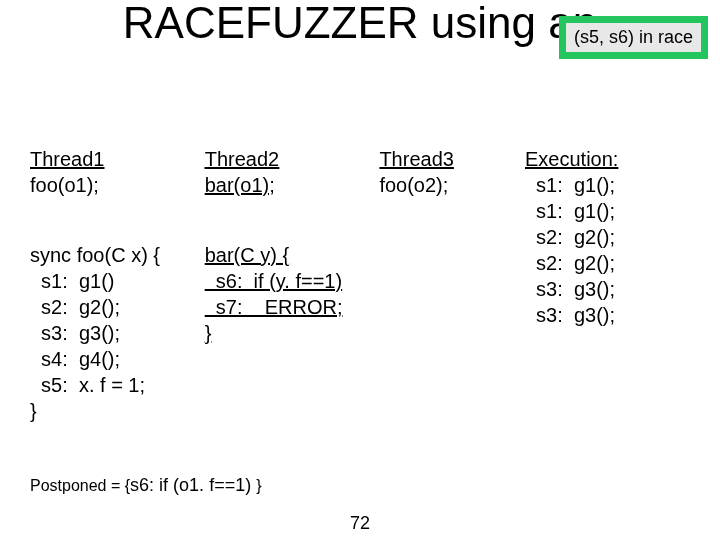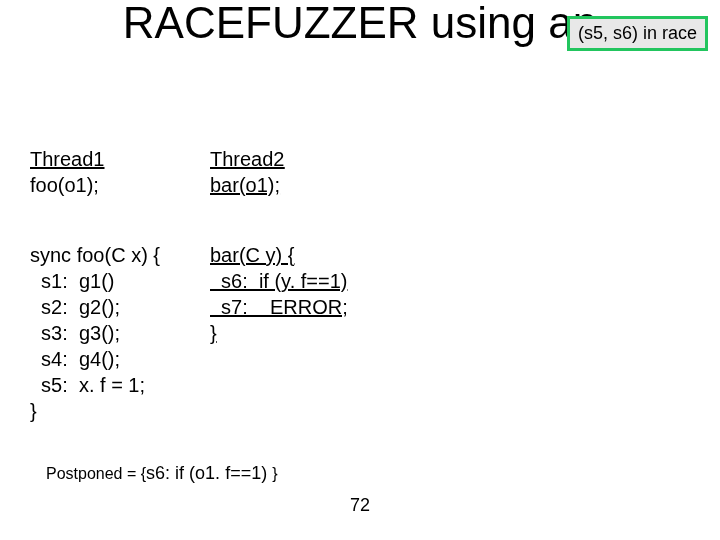--- a/index.html
+++ b/index.html
@@ -25,21 +25,21 @@
     text-align: center;
     font-family: "Comic Sans MS", "Comic Sans", cursive, sans-serif;
     font-size: 44px;
     line-height: 1.05;
     font-weight: 400;
   }
   .badge {
     position: absolute;
     top: 16px;
     right: 12px;
-    border: 3px solid #22c55e;
+    border: 7px solid #22c55e;
     background: #e8e8e8;
     padding: 4px 8px;
     font-family: "Comic Sans MS", "Comic Sans", cursive, sans-serif;
     font-size: 18px;
   }
   .cols {
     position: absolute;
     top: 120px;
     left: 30px;
     width: 660px;
@@ -54,31 +54,30 @@
   }
   .col-thread1 { width: 180px; }
   .col-thread2 { width: 180px; text-decoration: underline; }
   .col-thread3 { width: 150px; }
   .col-exec    { width: 170px; }
   .u { text-decoration: underline; }
   .gap { height: 18px; }
   .postponed {
     position: absolute;
     left: 30px;
-    bottom: 56px;
+    bottom: 44px;
     font-family: "Comic Sans MS", "Comic Sans", cursive, sans-serif;
     font-size: 18px;
-    margin-left: 16px;
   }
   .postponed .small { font-size: 16px; }
   .pagenum {
     position: absolute;
     left: 0;
     width: 720px;
-    bottom: 24px;
+    bottom: 6px;
     text-align: center;
     font-family: "Comic Sans MS", "Comic Sans", cursive, sans-serif;
     font-size: 18px;
   }
 </style>
 </head>
 <body>
 
 <div class="slide">
 
@@ -106,21 +105,34 @@
     <div class="col col-thread2">
 <span class="u">Thread2</span>
 <span>bar(o1);</span>
 <div class="gap"></div>
 <span>bar(C y) {</span>
 <span>  s6:  if (y. f==1)</span>
 <span>  s7:    ERROR;</span>
 <span>}</span>
 </div>
 
+    <div class="col col-thread3">
+<span class="u">Thread3</span>
+<span>foo(o2);</span>
+</div>
 
+    <div class="col col-exec">
+<span class="u">Execution:</span>
+<span>  s1:  g1();</span>
+<span>  s1:  g1();</span>
+<span>  s2:  g2();</span>
+<span>  s2:  g2();</span>
+<span>  s3:  g3();</span>
+<span>  s3:  g3();</span>
+</div>
 
   </div>
 
   <div class="postponed">
     <span class="small">Postponed = {</span><span>s6:  if (o1. f==1) </span><span class="small">}</span>
   </div>
 
   <div class="pagenum">72</div>
 
 </div>

